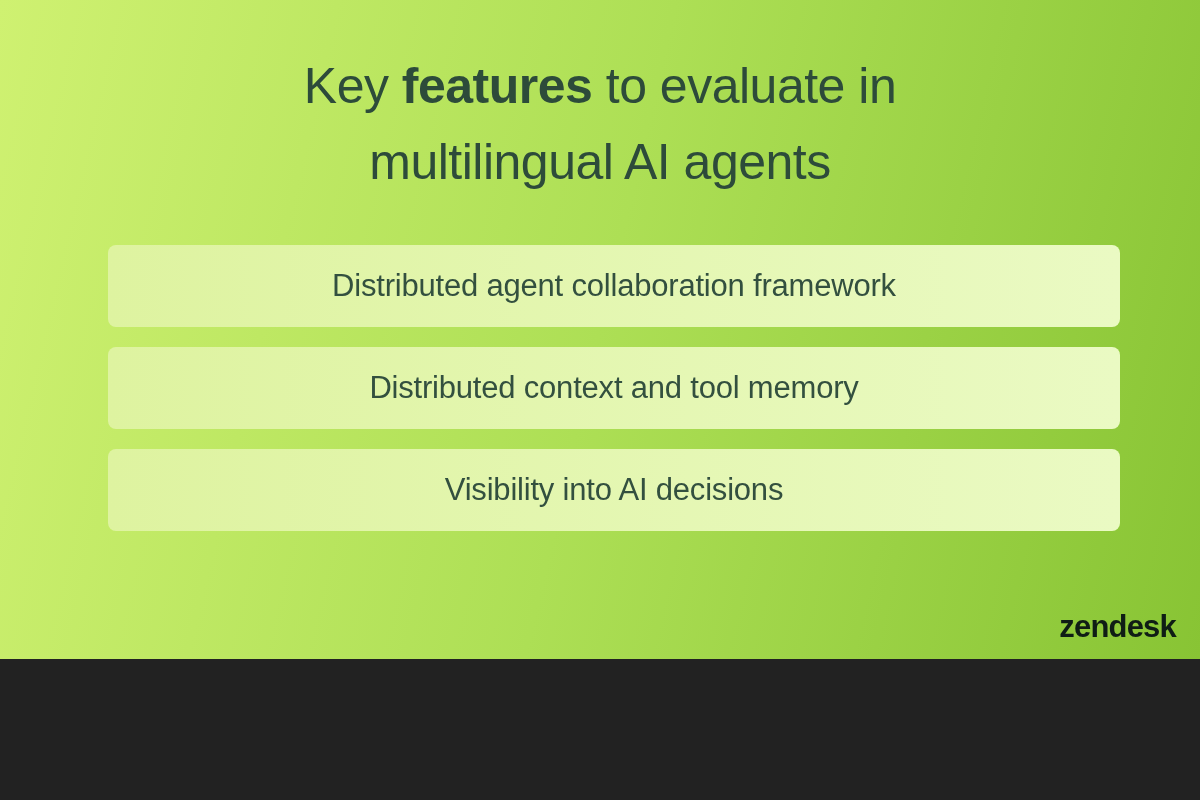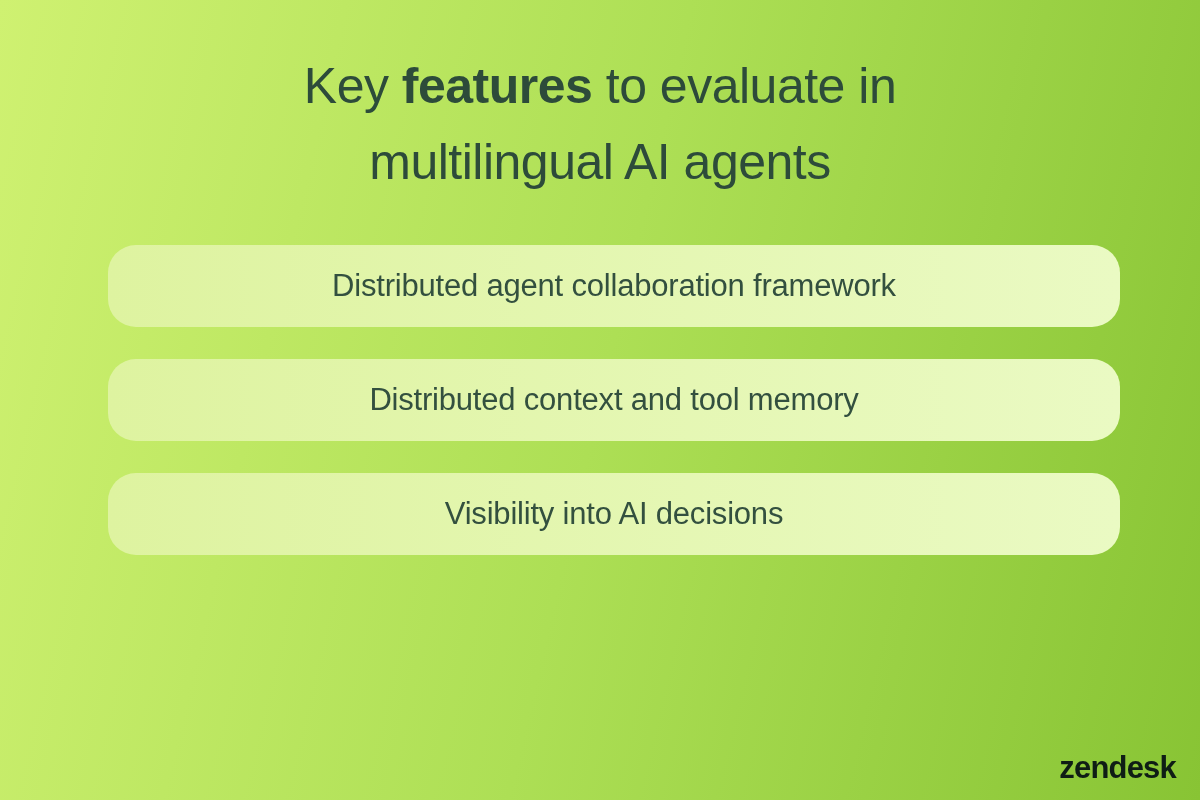--- a/index.html
+++ b/index.html
@@ -3,21 +3,21 @@
 <meta charset="utf-8">
 <style>
   html, body {
     margin: 0;
     padding: 0;
     background: #222;
   }
   .canvas {
     position: relative;
     width: 1200px;
-    height: 800px;
+    height: 659px;
     overflow: hidden;
     background: linear-gradient(103deg, #cff171 0%, #addf55 50%, #88c434 100%);
     font-family: "Liberation Sans", sans-serif;
   }
   .title {
     position: absolute;
     top: 48px;
     left: 0;
     width: 1200px;
     margin: 0;
@@ -35,22 +35,22 @@
     display: block;
   }
   .pills {
     position: absolute;
     top: 245px;
     left: 108px;
     width: 1012px;
   }
   .pill {
     height: 82px;
-    margin-bottom: 32px;
-    border-radius: 28px;
+    margin-bottom: 20px;
+    border-radius: 8px;
     background: linear-gradient(90deg, #def3a0 0%, #eafac3 100%);
     display: flex;
     align-items: center;
     justify-content: center;
     color: #33503f;
     font-size: 31px;
     font-weight: 400;
     letter-spacing: -0.2px;
   }
   .logo {

